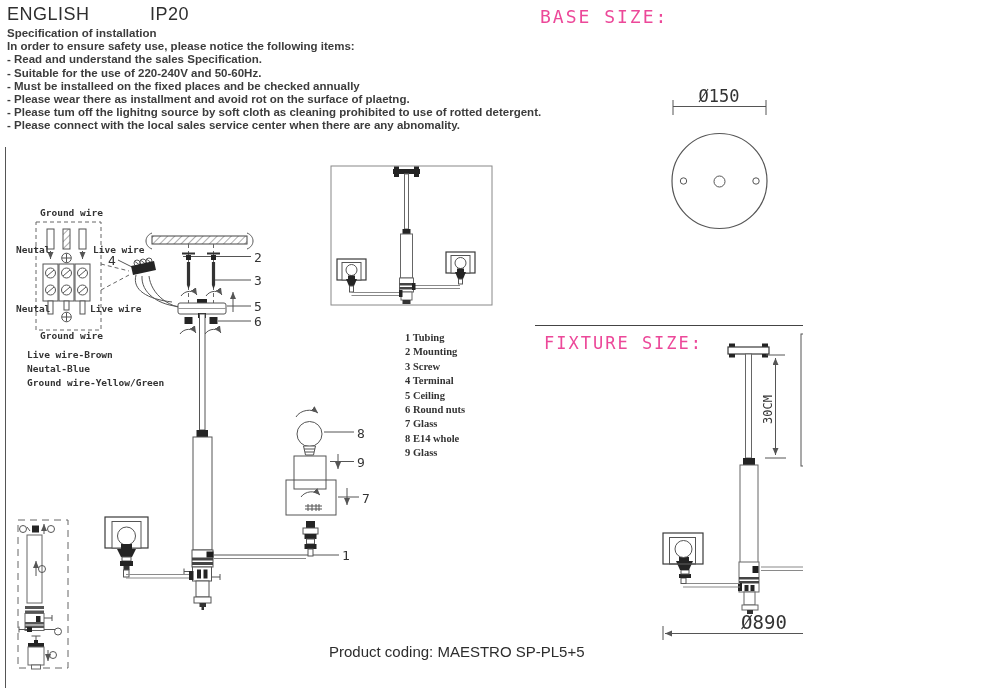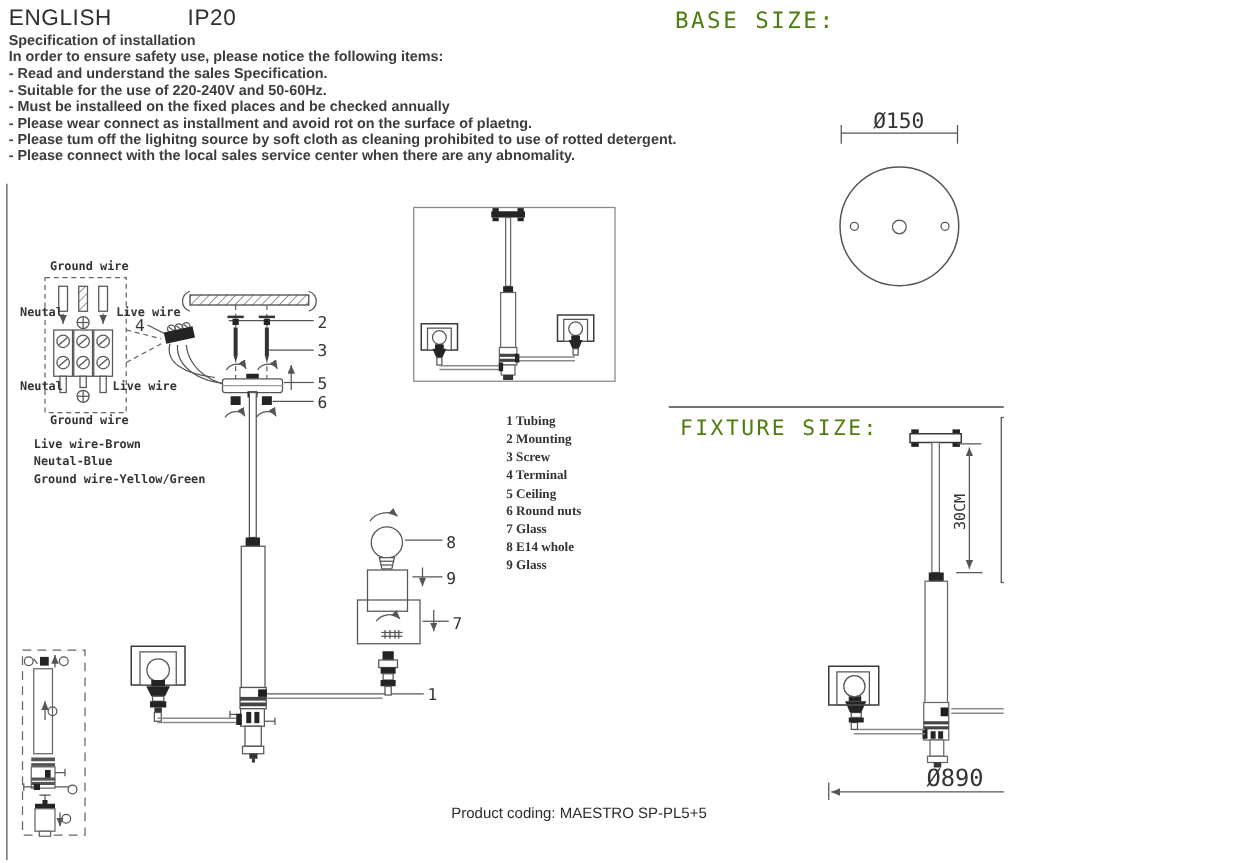--- a/index.html
+++ b/index.html
@@ -1,22 +1,22 @@
 <!DOCTYPE html>
 <html><head>
 <meta charset="utf-8">
 <style>
   html,body{margin:0;padding:0;background:#fff;}
   .page{position:relative;width:803px;height:690px;background:#ffffff;overflow:hidden;
         font-family:"Liberation Sans",sans-serif;color:#3a3a3a;}
   .abs{position:absolute;}
   .h1{font-size:18px;letter-spacing:.5px;color:#2f2f2f;}
   .spec{font-size:11.5px;line-height:13.2px;color:#3c3c3c;white-space:nowrap;font-weight:bold;}
-  .cadtitle{font-family:"DejaVu Sans Mono",monospace;color:#4d7c0f;white-space:nowrap;}
-  .footer{font-size:12px;color:#2d2d2d;white-space:nowrap;margin-left:32px;}
+  .cadtitle{font-family:"DejaVu Sans Mono",monospace;color:#ec4899;white-space:nowrap;}
+  .footer{font-size:15px;color:#2d2d2d;white-space:nowrap;}
   .parts{font-family:"DejaVu Sans Mono",monospace;font-size:10.5px;font-weight:600;
          line-height:14.4px;color:#333;white-space:nowrap;}
   svg text{font-family:"DejaVu Sans Mono",monospace;fill:#333;}
   .t95{font-size:9.5px;font-weight:600;}
   .t13{font-size:13px;}
   .t12{font-size:12px;}
   .t17{font-size:17px;}
   .t19{font-size:19px;}
   .ln{stroke:#555;fill:none;stroke-width:1;}
   .lg{stroke:#8a8a8a;fill:none;stroke-width:1.2;}
@@ -32,21 +32,21 @@
 
   <div class="abs h1" style="left:7px;top:4px;">ENGLISH</div>
   <div class="abs h1" style="left:150px;top:4px;">IP20</div>
 
   <div class="abs spec" style="left:7px;top:27px;">
     <div>Specification of installation</div>
     <div>In order to ensure safety use, please notice the following items:</div>
     <div>- Read and understand the sales Specification.</div>
     <div>- Suitable for the use of 220-240V and 50-60Hz.</div>
     <div>- Must be installeed on the fixed places and be checked annually</div>
-    <div>- Please wear connect as installment and avoid rot on the surface of plaetng.</div>
+    <div>- Please wear there as installment and avoid rot on the surface of plaetng.</div>
     <div>- Please tum off the lighitng source by soft cloth as cleaning prohibited to use of rotted detergent.</div>
     <div>- Please connect with the local sales service center when there are any abnomality.</div>
   </div>
 
   <div class="abs cadtitle" style="left:540px;top:6px;font-size:18px;letter-spacing:2px;">BASE SIZE:</div>
 
   <div class="abs cadtitle" style="left:544px;top:333px;font-size:17px;letter-spacing:2px;text-align:center;">FIXTURE SIZE:</div>
 
   <div class="abs parts" style="left:405px;top:331px;font-family:Liberation Serif, serif;">
     <div><span>1</span> <span>Tubing</span></div>

